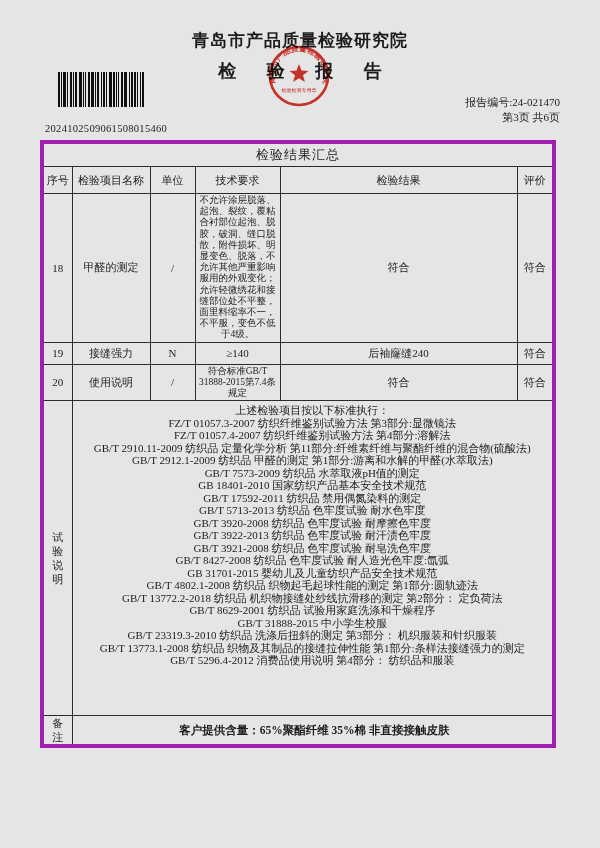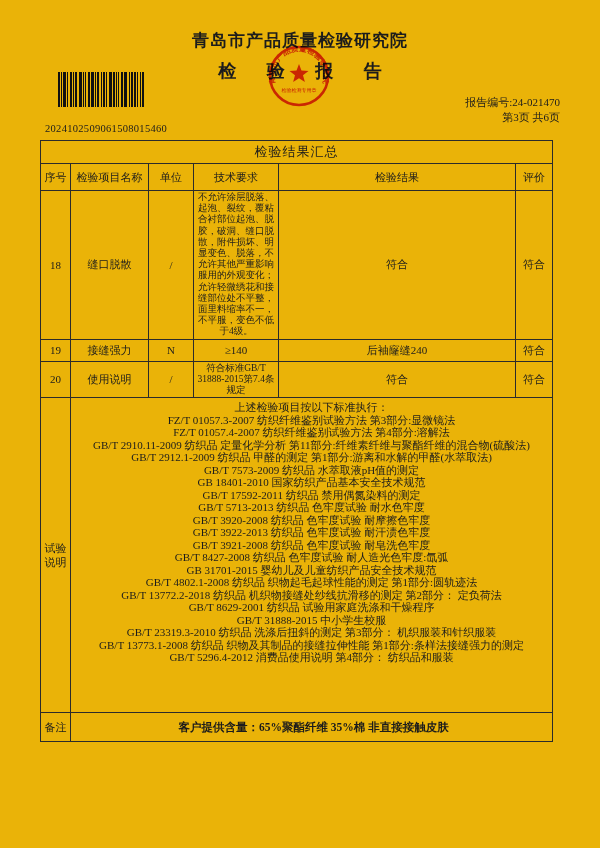--- a/index.html
+++ b/index.html
@@ -1,17 +1,17 @@
 <!DOCTYPE html>
 <html><head>
 <meta charset="utf-8">
 <style>
   html,body{margin:0;padding:0;background:#ffffff;}
   .page{
-    position:relative;width:600px;height:848px;background:#eab308;overflow:hidden;
+    position:relative;width:600px;height:848px;background:#e5e5e5;overflow:hidden;
     font-family:"Liberation Serif","DejaVu Serif",serif;color:#1c1c1c;
   }
   
   .header{padding-top:30px;text-align:center;}
   .title-line{font-size:17px;font-weight:bold;line-height:22px;letter-spacing:1px;}
   .report-title{font-size:18px;font-weight:bold;letter-spacing:13px;margin-top:7px;text-indent:13px;}
   .report-meta{position:absolute;right:40px;top:95px;text-align:right;font-size:11px;line-height:15px;}
   
   .barcode-wrap{position:absolute;left:45px;top:72px;text-align:right;}
   .bars{display:flex;height:35px;width:86px;overflow:hidden;margin-left:13px;}
@@ -22,21 +22,21 @@
   
   table.result-table{
     position:absolute;left:40px;top:140px;width:512px;
     border-collapse:collapse;table-layout:fixed;
     font-size:11px;color:#1c1c1c;
   }
   table.result-table td{
     border:1px solid #2b2b2b;text-align:center;vertical-align:middle;
     padding:1px 2px;overflow:hidden;
   }
-  table.result-table{border:1px solid #a21caf;}
+  table.result-table{border:4px solid #a21caf;}
   .tbl-title{height:20px;font-size:13px;letter-spacing:1px;}
   .head-row td{height:24px;}
   .row-18 td{height:132px;}
   .row-19 td{height:19px;}
   .row-20 td{height:28px;}
   .req{font-size:9.5px;line-height:11.2px;padding:1px 1px;text-align:center;}
   .notes-row td{height:308px;}
   .notes-cell{vertical-align:top !important;text-align:right;padding:3px 4px !important;}
   .note-line{font-size:11px;line-height:12.5px;white-space:nowrap;}
   .vlabel{font-size:11px;line-height:14px;padding:0 3px !important;}
@@ -121,21 +121,21 @@
       <tr class="head-row">
         <td>序号</td>
         <td>检验项目名称</td>
         <td>单位</td>
         <td>技术要求</td>
         <td>检验结果</td>
         <td>评价</td>
       </tr>
       <tr class="row-18">
         <td>18</td>
-        <td>缝口脱散</td>
+        <td>甲醛的测定</td>
         <td>/</td>
         <td class="req">不允许涂层脱落、起泡、裂纹，覆粘合衬部位起泡、脱胶，破洞、缝口脱散，附件损坏、明显变色、脱落，不允许其他严重影响服用的外观变化；允许轻微绣花和接缝部位处不平整，面里料缩率不一，不平服，变色不低于4级。</td>
         <td>符合</td>
         <td>符合</td>
       </tr>
       <tr class="row-19">
         <td>19</td>
         <td>接缝强力</td>
         <td>N</td>
         <td>≥140</td>

